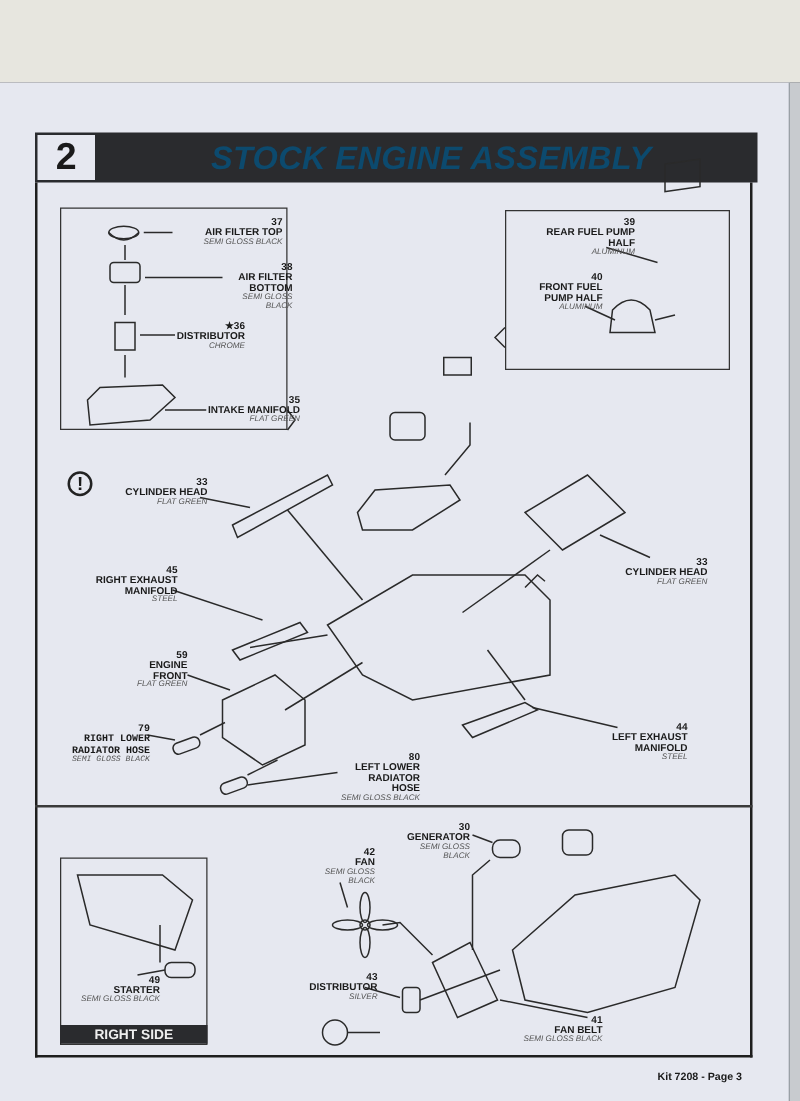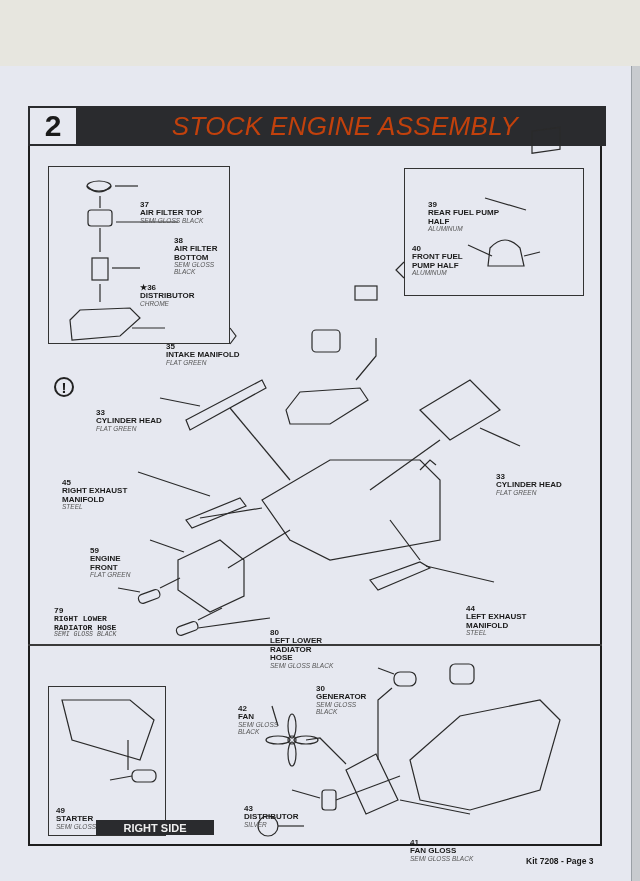--- a/index.html
+++ b/index.html
@@ -2,30 +2,30 @@
 <html><head>
 <meta charset="utf-8">
 <style>
   html,body{margin:0;padding:0;}
   body{width:640px;height:881px;position:relative;overflow:hidden;background:#e9eaee;font-family:"Liberation Sans",sans-serif;color:#1a1a1a;}
   .scan-top{position:absolute;left:0;top:0;width:640px;height:66px;background:#e7e6df;border-bottom:2px solid #3a3d44;}
   .paper{position:absolute;left:0;top:66px;width:632px;height:815px;background:#e6e8f0;}
   .paper-edge{position:absolute;right:0;top:66px;width:8px;height:815px;background:#c8cbcf;border-left:1px solid #9aa0a6;}
   .header-bar{position:absolute;left:28px;top:106px;width:578px;height:40px;background:#2a2b2e;}
   .step-box{position:absolute;left:30px;top:108px;width:46px;height:36px;background:#e6e8f0;display:flex;align-items:center;justify-content:center;font-weight:bold;font-size:30px;}
-  .title{position:absolute;left:90px;top:106px;width:510px;height:40px;display:flex;align-items:center;justify-content:center;color:#c2410c;font-weight:normal;font-style:italic;font-size:26px;letter-spacing:0.3px;}
+  .title{position:absolute;left:90px;top:106px;width:510px;height:40px;display:flex;align-items:center;justify-content:center;color:#0c4a6e;font-weight:bold;font-style:italic;font-size:26px;letter-spacing:0.3px;}
   .frame{position:absolute;left:28px;top:146px;width:574px;height:700px;border:2px solid #1e1e1e;border-top:none;box-sizing:border-box;}
   .divider{position:absolute;left:28px;top:644px;width:574px;height:2px;background:#3a3a3a;}
   .callout{position:absolute;border:1.5px solid #333;box-sizing:border-box;}
-  .label{position:absolute;text-align:left;line-height:1.05;margin-top:27px;}
+  .label{position:absolute;text-align:right;line-height:1.05;}
   .num{font-size:8px;font-weight:bold;display:block;}
   .name{font-size:8px;font-weight:bold;display:block;}
   .finish{font-size:6.5px;font-style:italic;color:#555;display:block;}
   svg.diagram{position:absolute;left:0;top:0;width:640px;height:881px;}
-  .right-side{position:absolute;left:48px;top:820px;width:118px;height:15px;background:#2a2b2e;color:#eee;font-weight:bold;font-size:11px;display:flex;align-items:center;justify-content:center;margin-left:48px;}
+  .right-side{position:absolute;left:48px;top:820px;width:118px;height:15px;background:#2a2b2e;color:#eee;font-weight:bold;font-size:11px;display:flex;align-items:center;justify-content:center;}
   .footer{position:absolute;left:526px;top:856px;font-size:8.5px;font-weight:bold;}
   .warn{position:absolute;left:54px;top:377px;width:20px;height:20px;border:2px solid #222;border-radius:50%;display:flex;align-items:center;justify-content:center;font-weight:bold;font-size:15px;box-sizing:border-box;}
 </style>
 </head>
 <body>
 
 <div class="scan-top"></div>
 <div class="paper"></div>
 <div class="paper-edge"></div>
 
@@ -224,17 +224,17 @@
   <span class="name">FAN</span>
   <span class="finish">SEMI GLOSS BLACK</span>
 </div>
 <div class="label" style="left:244px;top:778px;width:58px;">
   <span class="num">43</span>
   <span class="name">DISTRIBUTOR</span>
   <span class="finish">SILVER</span>
 </div>
 <div class="label" style="left:410px;top:812px;width:72px;">
   <span class="num">41</span>
-  <span class="name">FAN GLOSS</span>
+  <span class="name">FAN BELT</span>
   <span class="finish">SEMI GLOSS BLACK</span>
 </div>
 
 <div class="footer">Kit 7208 - Page 3</div>
 
 </body></html>

